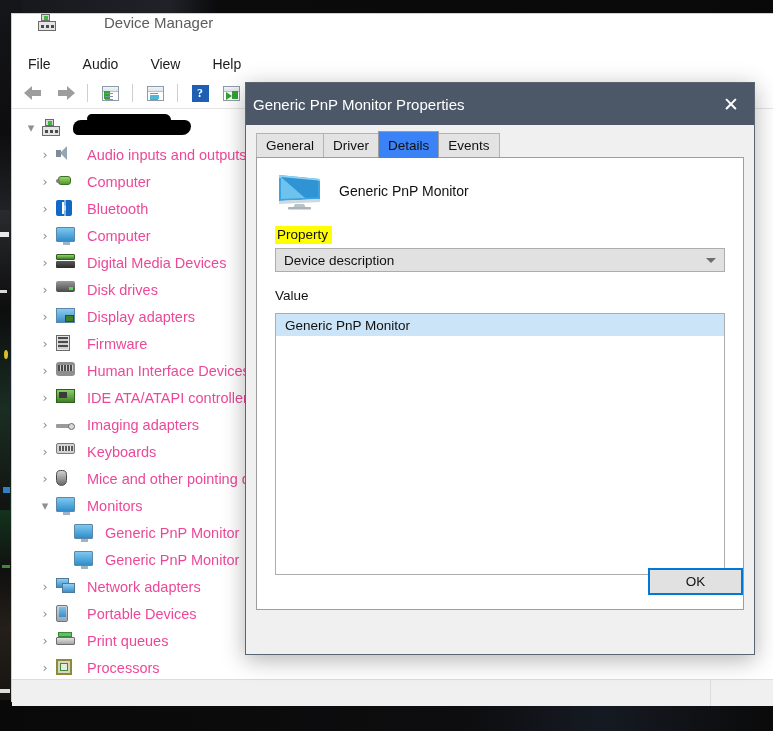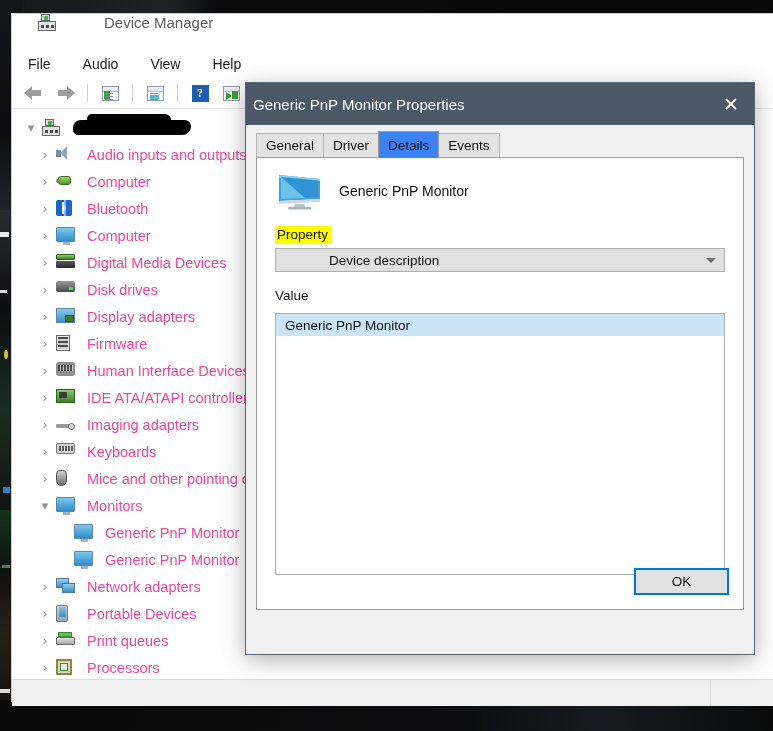--- a/index.html
+++ b/index.html
@@ -419,21 +419,21 @@
     margin: 0 18px 0 18px;
     height: 24px;
     background: #e1e1e1;
     border: 1px solid #adadad;
     display: flex;
     align-items: center;
     justify-content: space-between;
     padding: 0 8px 0 8px;
     box-sizing: border-box;
   }
-  .pd-combo-text { font-size: 13.5px; color: #111; font-family:"Liberation Sans", sans-serif;margin-left:45px; }
+  .pd-combo-text { font-size: 13.5px; color: #111; font-family:"Liberation Sans", sans-serif; }
   .pd-combo-arrow {
     width: 0; height: 0;
     border-left: 5px solid transparent;
     border-right: 5px solid transparent;
     border-top: 5px solid #6d6d6d;
   }
 
   .pd-listbox {
     margin: 6px 18px 0 18px;
     height: 262px;
@@ -448,21 +448,21 @@
     align-items: center;
     padding-left: 9px;
     font-size: 13.5px;
     color: #111;
     font-family: "Liberation Sans", sans-serif;
   }
   .pd-list-item.selected { background: #cce4f7; }
 
   .pd-buttons {
     position: absolute;
-    right: 14px;
+    right: 0;
     bottom: 14px;
     display: flex;
     gap: 14px;
   }
   .pd-btn {
     width: 95px; height: 27px;
     background: #e1e1e1;
     border: 1px solid #adadad;
     font-size: 13.5px;
     color: #111;

